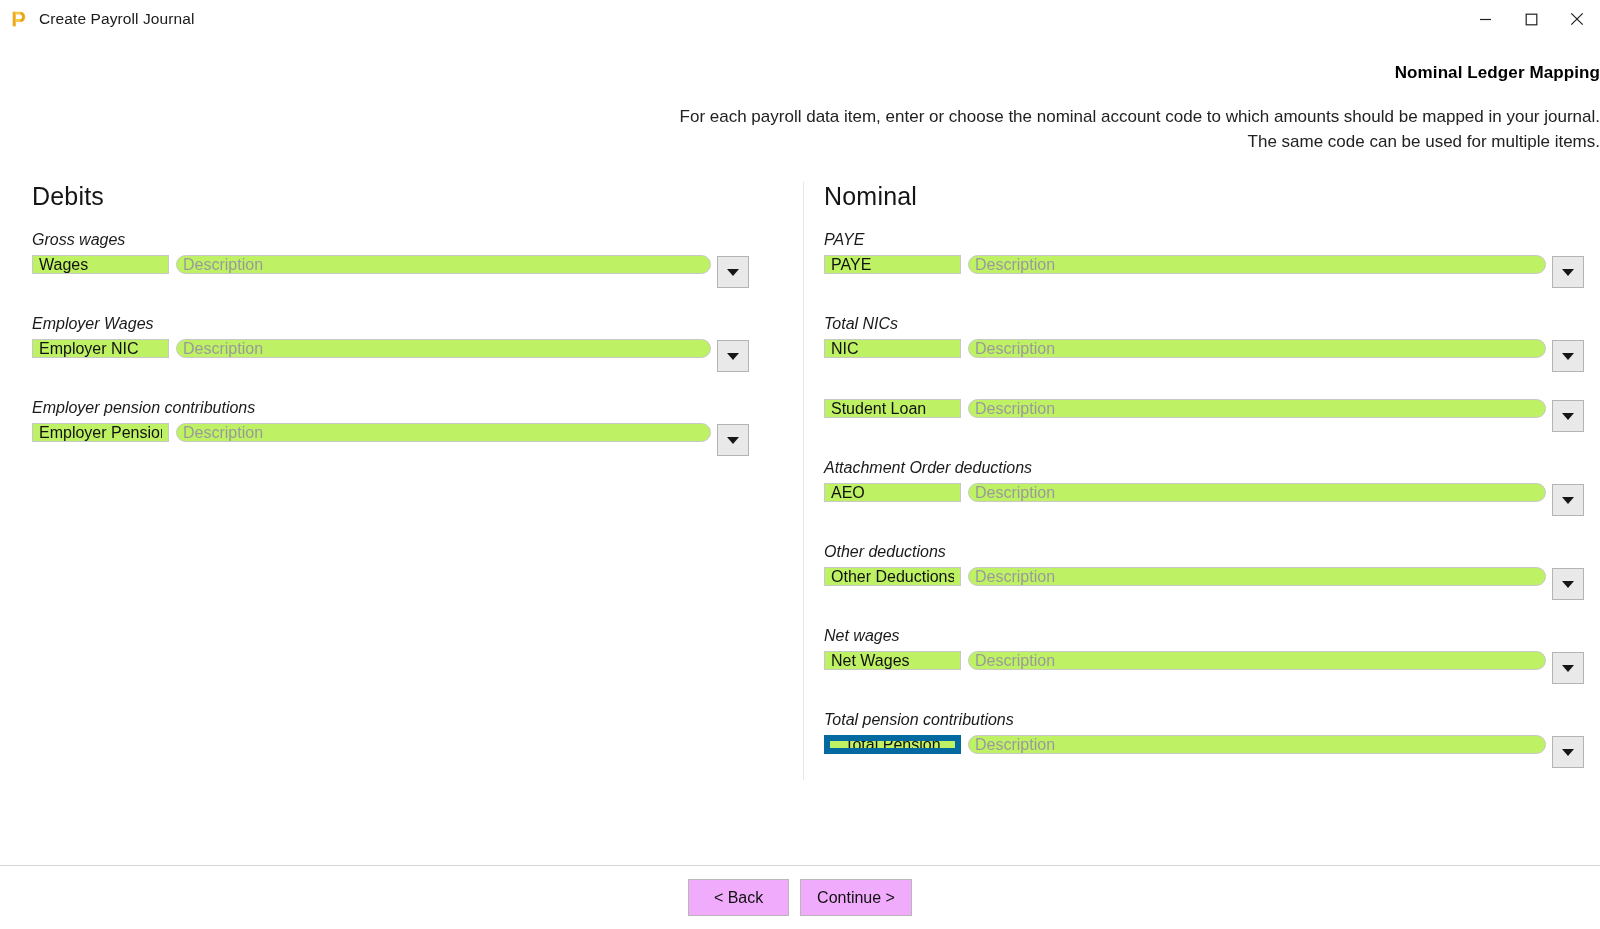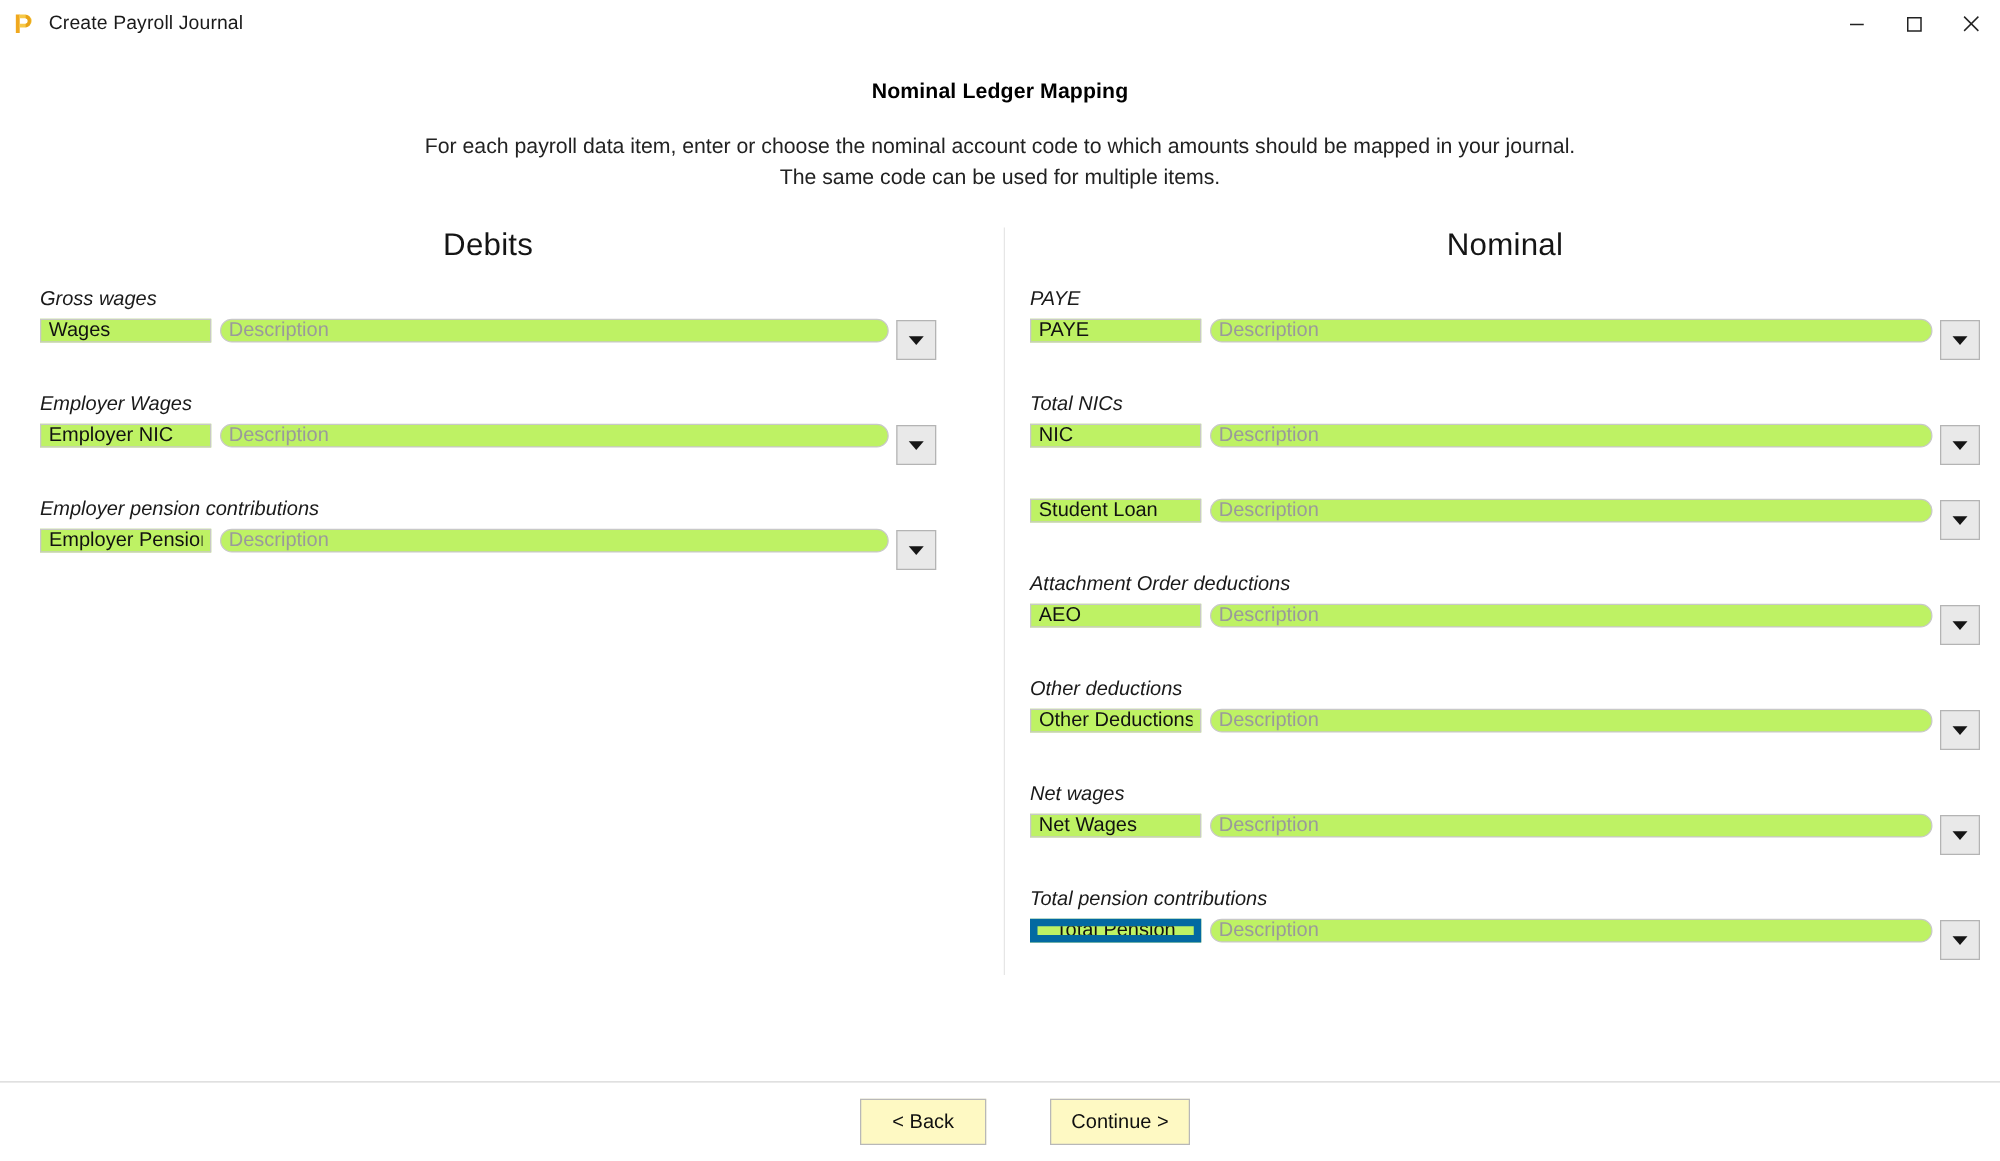--- a/index.html
+++ b/index.html
@@ -49,21 +49,21 @@
     width: 46px;
     display: flex;
     align-items: center;
     justify-content: center;
     cursor: default;
   }
   .win-btn svg { display: block; }
 
   
   .header {
-    text-align: center;
+    text-align: right;
     padding-top: 25px;
   }
   .header h1 {
     margin: 0;
     font-size: 17px;
     font-weight: bold;
     color: #000000;
     letter-spacing: 0.1px;
   }
   .header .sub {
@@ -101,21 +101,20 @@
     width: 797px;
     padding-left: 21px;
     padding-right: 16px;
   }
   .col h2 {
     margin: 0 0 20px 0;
     font-size: 25px;
     font-weight: normal;
     color: #151515;
     letter-spacing: 0.2px;
-    text-align: center;
   }
 
   .field-group { margin-bottom: 27px; }
   .field-label {
     font-style: italic;
     font-size: 16px;
     color: #1a1a1a;
     margin-bottom: 6px;
     white-space: nowrap;
   }
@@ -185,28 +184,27 @@
     align-items: center;
     justify-content: center;
     gap: 11px;
     background: #ffffff;
   }
   .nav-btn {
     box-sizing: border-box;
     min-width: 101px;
     height: 37px;
     padding: 0 16px;
-    background: #fef9c3;
+    background: #f0abfc;
     border: 1px solid #b8b8b8;
     font-family: "Liberation Sans", sans-serif;
     font-size: 16px;
     color: #101010;
     cursor: default;
     border-radius: 0;
-    margin-left: 40px;
   }
 
   .page {
     position: relative;
     width: 1600px;
     height: 929px;
   }
 </style>
 </head>
 <body>

